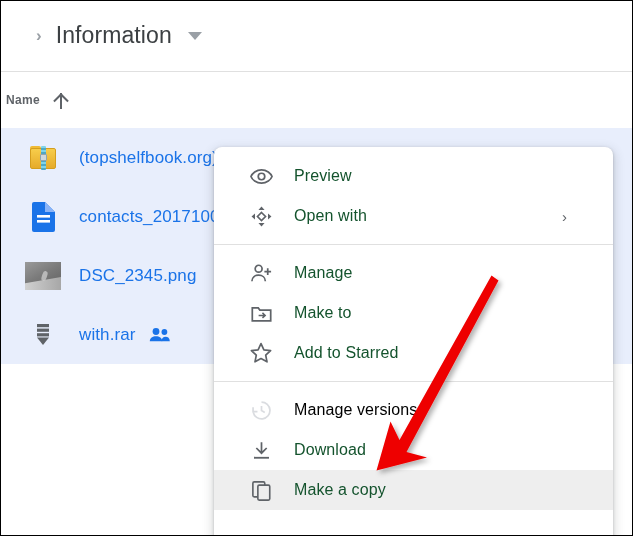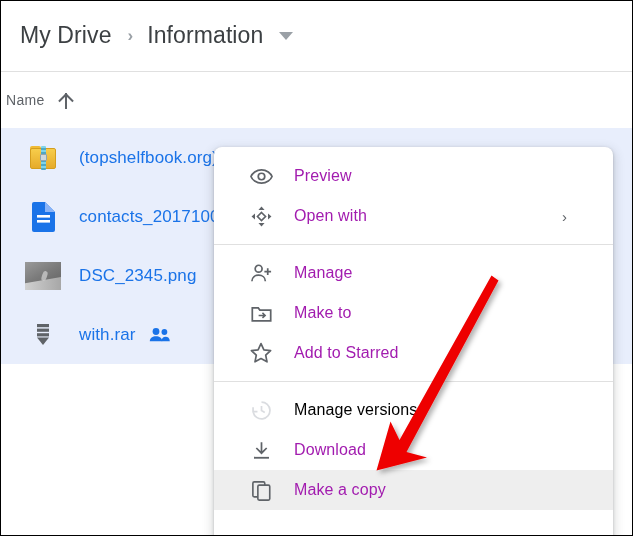--- a/index.html
+++ b/index.html
@@ -71,23 +71,23 @@
     position: absolute;
     left: 0; top: 72px;
     width: 633px; height: 56px;
     display: flex;
     align-items: center;
     padding-left: 6px;
     box-sizing: border-box;
     background: #ffffff;
   }
   .col-name {
-    font-size: 14px;
+    font-size: 12px;
     color: #5f6368;
-    font-weight: 400;
+    font-weight: 700;
     letter-spacing: .3px;
     cursor: pointer;
   }
   .sort-arrow {
     margin-left: 14px;
     position: relative;
     width: 14px; height: 18px;
     cursor: pointer;
   }
   .sort-arrow::before {
@@ -235,21 +235,21 @@
     flex: none;
     display: flex;
     align-items: center;
     justify-content: center;
     color: #5f6368;
   }
   .menu-item.disabled .mi-icon { color: #dadce0; }
   .mi-label {
     margin-left: 21px;
     font-size: 16px;
-    color: #a21caf;
+    color: #14532d;
     letter-spacing: .1px;
     white-space: nowrap;
   }
   .menu-item.disabled .mi-label { color: #000000; }
   .mi-caret {
     position: absolute;
     right: 46px;
     color: #5f6368;
     font-size: 15px;
     line-height: 1;
@@ -280,21 +280,20 @@
     pointer-events: none;
     z-index: 60;
   }
 </style>
 </head>
 <body>
 
 <div id="app">
 
   <div class="breadcrumb-bar">
-    <span class="crumb">My Drive</span>
     <span class="crumb-sep">›</span>
     <span class="crumb">Information</span>
     <span class="crumb-caret"></span>
   </div>
   <div class="header-divider"></div>
 
   <div class="col-header">
     <span class="col-name">Name</span>
     <span class="sort-arrow"></span>
   </div>

